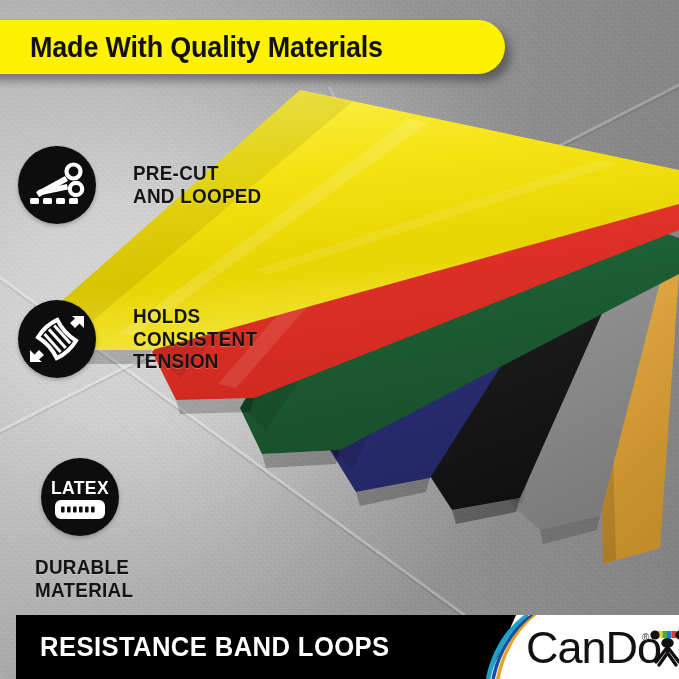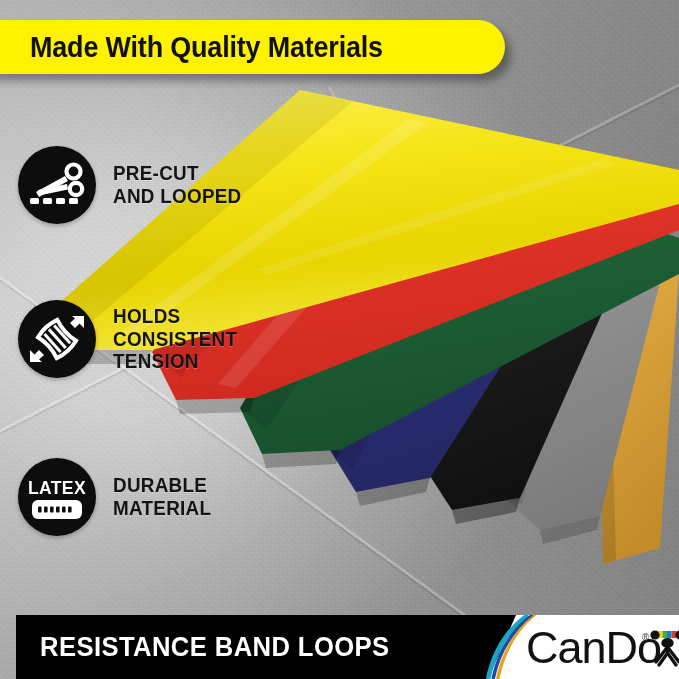--- a/index.html
+++ b/index.html
@@ -37,24 +37,24 @@
     box-shadow:6px 7px 9px rgba(0,0,0,.35);
     display:flex;align-items:center;
   }
   .banner-text{
     margin-left:44px;color:#111;font-size:29px;font-weight:bold;
     letter-spacing:-.2px;white-space:nowrap;
     transform:scaleX(.93);transform-origin:left center;
   }
 
   
-  .feature{position:absolute;display:flex;align-items:center;}
+  .feature{position:absolute;display:flex;align-items:center;gap:20px;}
   .f1{left:18px;top:146px;}
   .f2{left:18px;top:300px;justify-content:flex-end;}
-  .f3{left:18px;top:458px;}
+  .f3{left:18px;top:458px;flex-direction:column;}
   .badge{
     width:78px;height:78px;border-radius:50%;background:#0d0d0d;
     flex:0 0 78px;position:relative;
     box-shadow:0 2px 4px rgba(0,0,0,.25);
   }
   .badge svg{position:absolute;left:0;top:0;}
   .feat-text{
     margin-left:17px;color:#141414;font-weight:bold;
     font-size:20.5px;line-height:1.12;letter-spacing:.3px;
     transform:scaleX(.92);transform-origin:left center;

